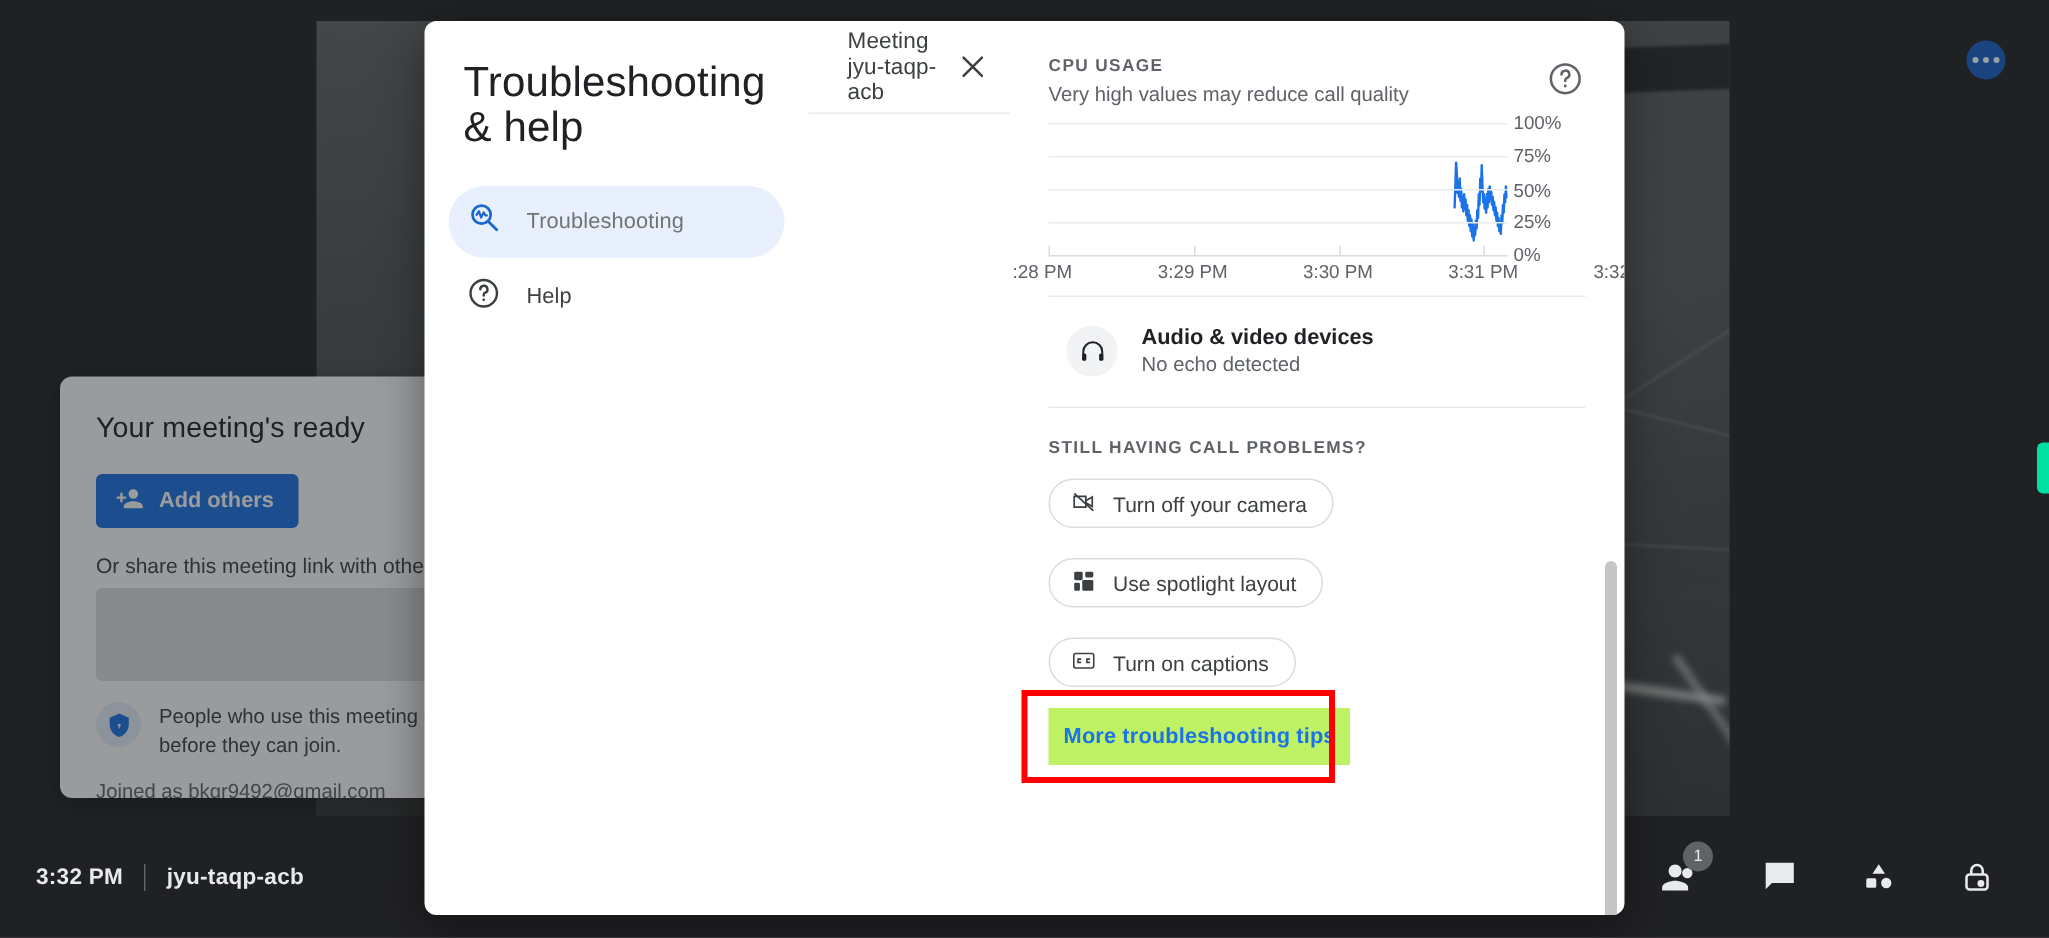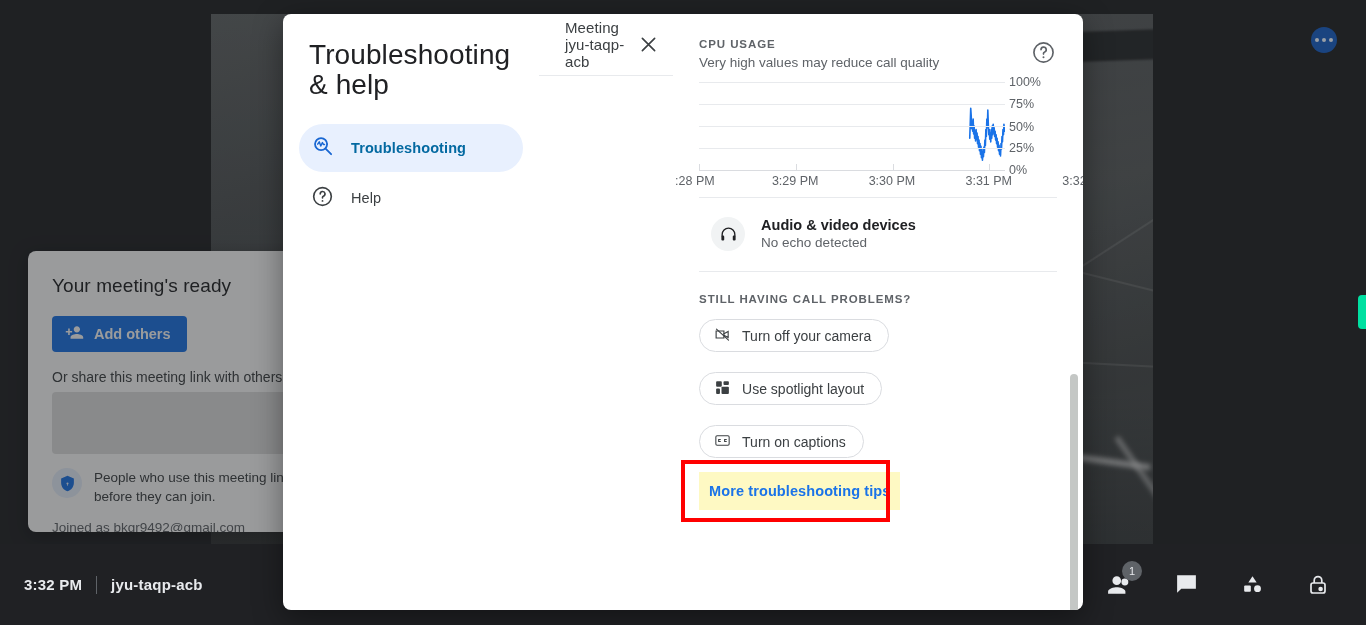--- a/index.html
+++ b/index.html
@@ -35,21 +35,21 @@
     position: absolute; left: 880px; top: 470px; width: 120px; height: 5px;
     background: rgba(255,255,255,0.6); filter: blur(2.5px); transform: rotate(55deg);
   }
   .ceil-dim {
     position: absolute; left: 0; top: 380px; width: 100%; height: 150px;
     background: linear-gradient(180deg, rgba(0,0,0,0) 0%, rgba(0,0,0,0.22) 100%);
   }
 
   
   .meeting-card {
-    position: absolute; left: 28px; top: 251px; width: 440px; height: 281px;
+    position: absolute; left: 40px; top: 251px; width: 440px; height: 281px;
     background: #ffffff; border-radius: 8px;
     box-shadow: 0 4px 18px rgba(0,0,0,0.35);
     padding: 24px; overflow: hidden;
   }
   .mc-title { font-size: 19px; color: #202124; letter-spacing: .1px; }
   .mc-addbtn {
     margin-top: 19px; display: inline-flex; align-items: center; gap: 10px;
     background: #1a73e8; color: #fff; border: none; border-radius: 4px;
     height: 36px; padding: 0 16px 0 13px; font-size: 14.5px; font-weight: bold;
     font-family: "Liberation Sans", sans-serif; cursor: pointer;
@@ -114,21 +114,21 @@
   .dlg-side-title {
     font-size: 28px; color: #202124; line-height: 30px; letter-spacing: .1px;
     padding: 0 10px; margin-bottom: 24px;
   }
   .side-item {
     display: flex; align-items: center; gap: 17px; height: 48px;
     padding: 0 12px; border-radius: 24px; cursor: pointer; margin-bottom: 2px;
   }
   .side-item.active { background: #e8f0fe; }
   .side-label { font-size: 14.5px; color: #3c4043; letter-spacing: .1px; }
-  .side-item.active .side-label { color: #0369a1; font-weight: bold; }
+  .side-item.active .side-label { color: #737373; font-weight: normal; }
 
   .dlg-main { flex: 1; display: flex; min-width: 0; position: relative; }
   .dlg-head {
     height: 62px; flex: 0 0 62px; display: flex; align-items: center;
     padding: 0 14px 0 26px; border-bottom: 1px solid #e8eaed;
   }
   .dlg-head-title { font-size: 15px; color: #3c4043; letter-spacing: .1px; }
   .dlg-close {
     margin-left: auto; width: 40px; height: 40px; border-radius: 50%;
     display: flex; align-items: center; justify-content: center; cursor: pointer;
@@ -184,21 +184,21 @@
   .chip-row { display: flex; flex-wrap: wrap; gap: 20px; margin-top: 14px; }
   .chip {
     display: inline-flex; align-items: center; gap: 11px; height: 33px;
     padding: 0 17px 0 14px; border: 1px solid #dadce0; border-radius: 17px;
     background: #fff; font-size: 14px; color: #3c4043; cursor: pointer;
     font-family: "Liberation Sans", sans-serif;
   }
   .tips-zone { position: relative; margin-top: 14px; }
   .tips-link {
     display: inline-flex; align-items: center; height: 38px; padding: 0 10px;
-    color: #1a73e8; font-size: 14.5px; font-weight: bold; background: #fef9c3;
+    color: #1a73e8; font-size: 14.5px; font-weight: bold; background: #bef264;
     cursor: pointer; letter-spacing: .1px;
   }
   .redbox {
     position: absolute; left: -18px; top: -12px; width: 209px; height: 62px;
     border: 4px solid #ff0000; pointer-events: none;
   }
 
   .scrollbar {
     position: absolute; right: 5px; top: 360px; width: 8px; height: 240px;
     background: #c4c7c5; border-radius: 4px; cursor: pointer; z-index: 6;

